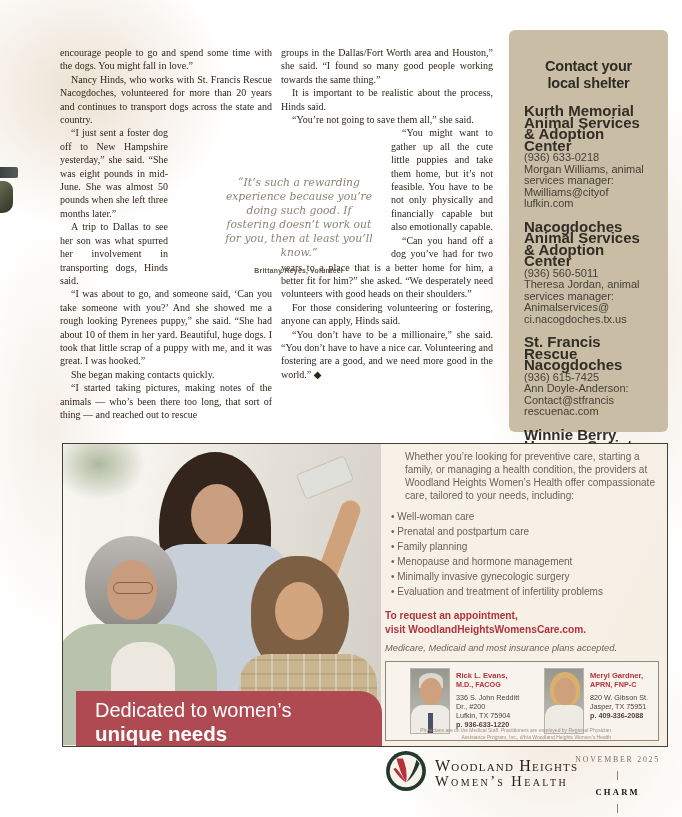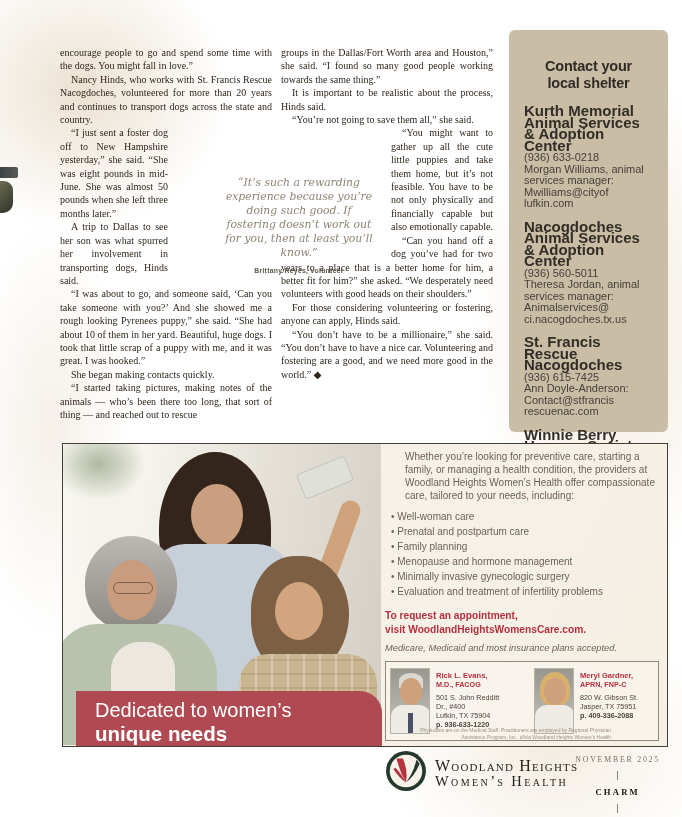--- a/index.html
+++ b/index.html
@@ -99,21 +99,21 @@
 
   .ad-right { position:absolute; left:322px; top:6px; width:274px; }
   .ad-intro { font-size:10px; line-height:13px; color:#6e6257;margin-left:20px; }
   .ad-bullets { list-style:none; margin:7px 0 0 6px; }
   .ad-bullets li { font-size:10px; line-height:15px; color:#6e6257; }
   .ad-bullets li::before { content:"• "; }
   .ad-cta { margin-top:10px; font-weight:bold; font-size:10.2px; line-height:13.5px; color:#b5313f; }
   .ad-insurance { margin-top:7px; font-style:italic; font-size:9.3px; color:#6e6257; }
 
   .doctor-box { margin-top:8px; border:1px solid #8f887c; height:80px;
-    background:rgba(255,255,255,.28); display:flex; padding:6px 4px 6px 4px; gap:24px; }
+    background:rgba(255,255,255,.28); display:flex; padding:6px 4px 6px 24px; gap:24px; }
   .doctor-card { display:flex; gap:6px; width:131px; }
   .headshot { width:40px; height:66px; position:relative; overflow:hidden; flex:0 0 40px;
     border:1px solid #b9b2a6; background:linear-gradient(#97978f,#c4c4bc); }
   .headshot div { position:absolute; }
   .hs-hair-gray { left:8px; top:4px; width:24px; height:15px; border-radius:50% 50% 0 0; background:#dbd8d1; }
   .hs-hair-blonde { left:5px; top:3px; width:30px; height:34px; border-radius:50% 50% 40% 40%; background:#d9b06c; }
   .hs-face { left:9px; top:9px; width:22px; height:27px; border-radius:50%; background:#cfa07c; }
   .hs-coat { left:0; bottom:0; width:40px; height:28px; background:#edebe4; border-radius:12px 12px 0 0; }
   .hs-tie { left:17px; bottom:0; width:5px; height:20px; background:#49506a; }
   .doc-info { font-size:7.2px; line-height:9.3px; color:#4a443b; padding-top:3px; }
@@ -254,21 +254,21 @@
         <div class="doctor-card">
           <div class="headshot">
             <div class="hs-hair-gray"></div>
             <div class="hs-face"></div>
             <div class="hs-coat"></div>
             <div class="hs-tie"></div>
           </div>
           <div class="doc-info">
             <div class="doc-name">Rick L. Evans,</div>
             <div class="doc-creds">M.D., FACOG</div>
-            <div>501 S. John Redditt Dr., #400</div>
+            <div>336 S. John Redditt Dr., #200</div>
             <div>Lufkin, TX 75904</div>
             <div class="doc-phone">p. 936-633-1220</div>
           </div>
         </div>
         <div class="doctor-card">
           <div class="headshot">
             <div class="hs-hair-blonde"></div>
             <div class="hs-face"></div>
             <div class="hs-coat"></div>
           </div>

